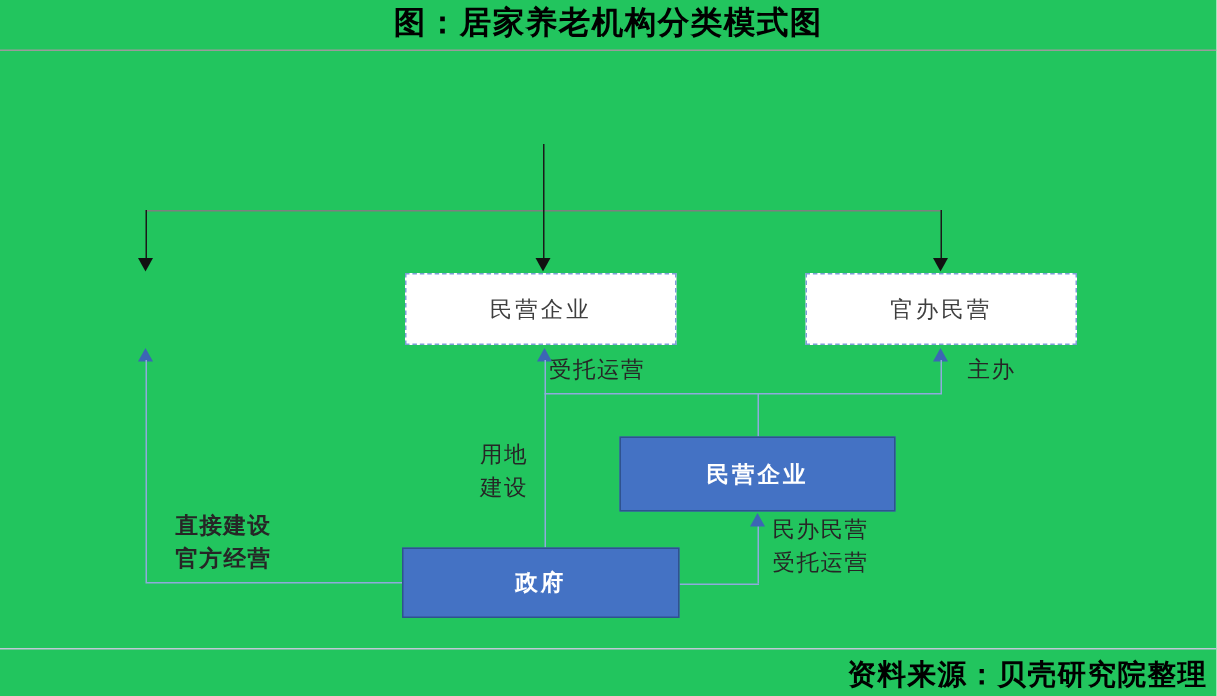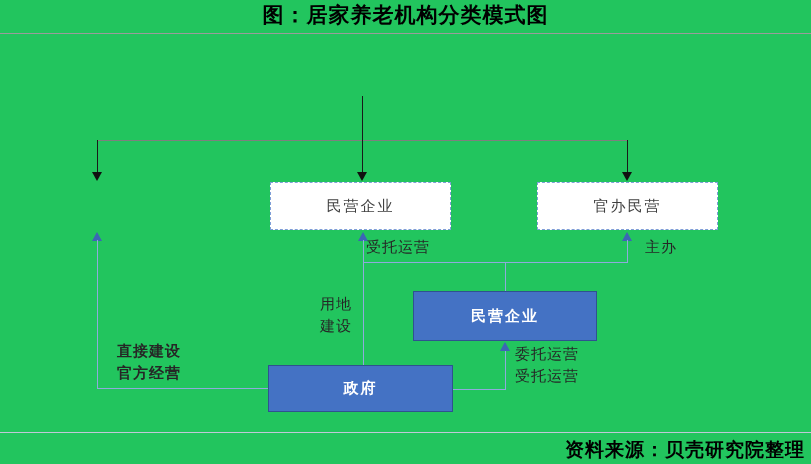--- a/index.html
+++ b/index.html
@@ -128,20 +128,20 @@
   <div class="edge-label" style="left:645px; top:236px;">主办</div>
   <div class="edge-label" style="left:320px; top:293px;font-family:Liberation Serif, serif;">
     <span style="display:block">用地</span>
     <span style="display:block">建设</span>
   </div>
   <div class="edge-label" style="left:117px; top:340px;font-weight:bold;">
     <span style="display:block">直接建设</span>
     <span style="display:block">官方经营</span>
   </div>
   <div class="edge-label" style="left:515px; top:343px;">
-    <span style="display:block">委托运营</span>
+    <span style="display:block">民办民营</span>
     <span style="display:block">受托运营</span>
   </div>
 
   <div class="rule rule-bottom"></div>
   <div class="source-note">资料来源：贝壳研究院整理</div>
 
 </div>
 
 </body></html>

